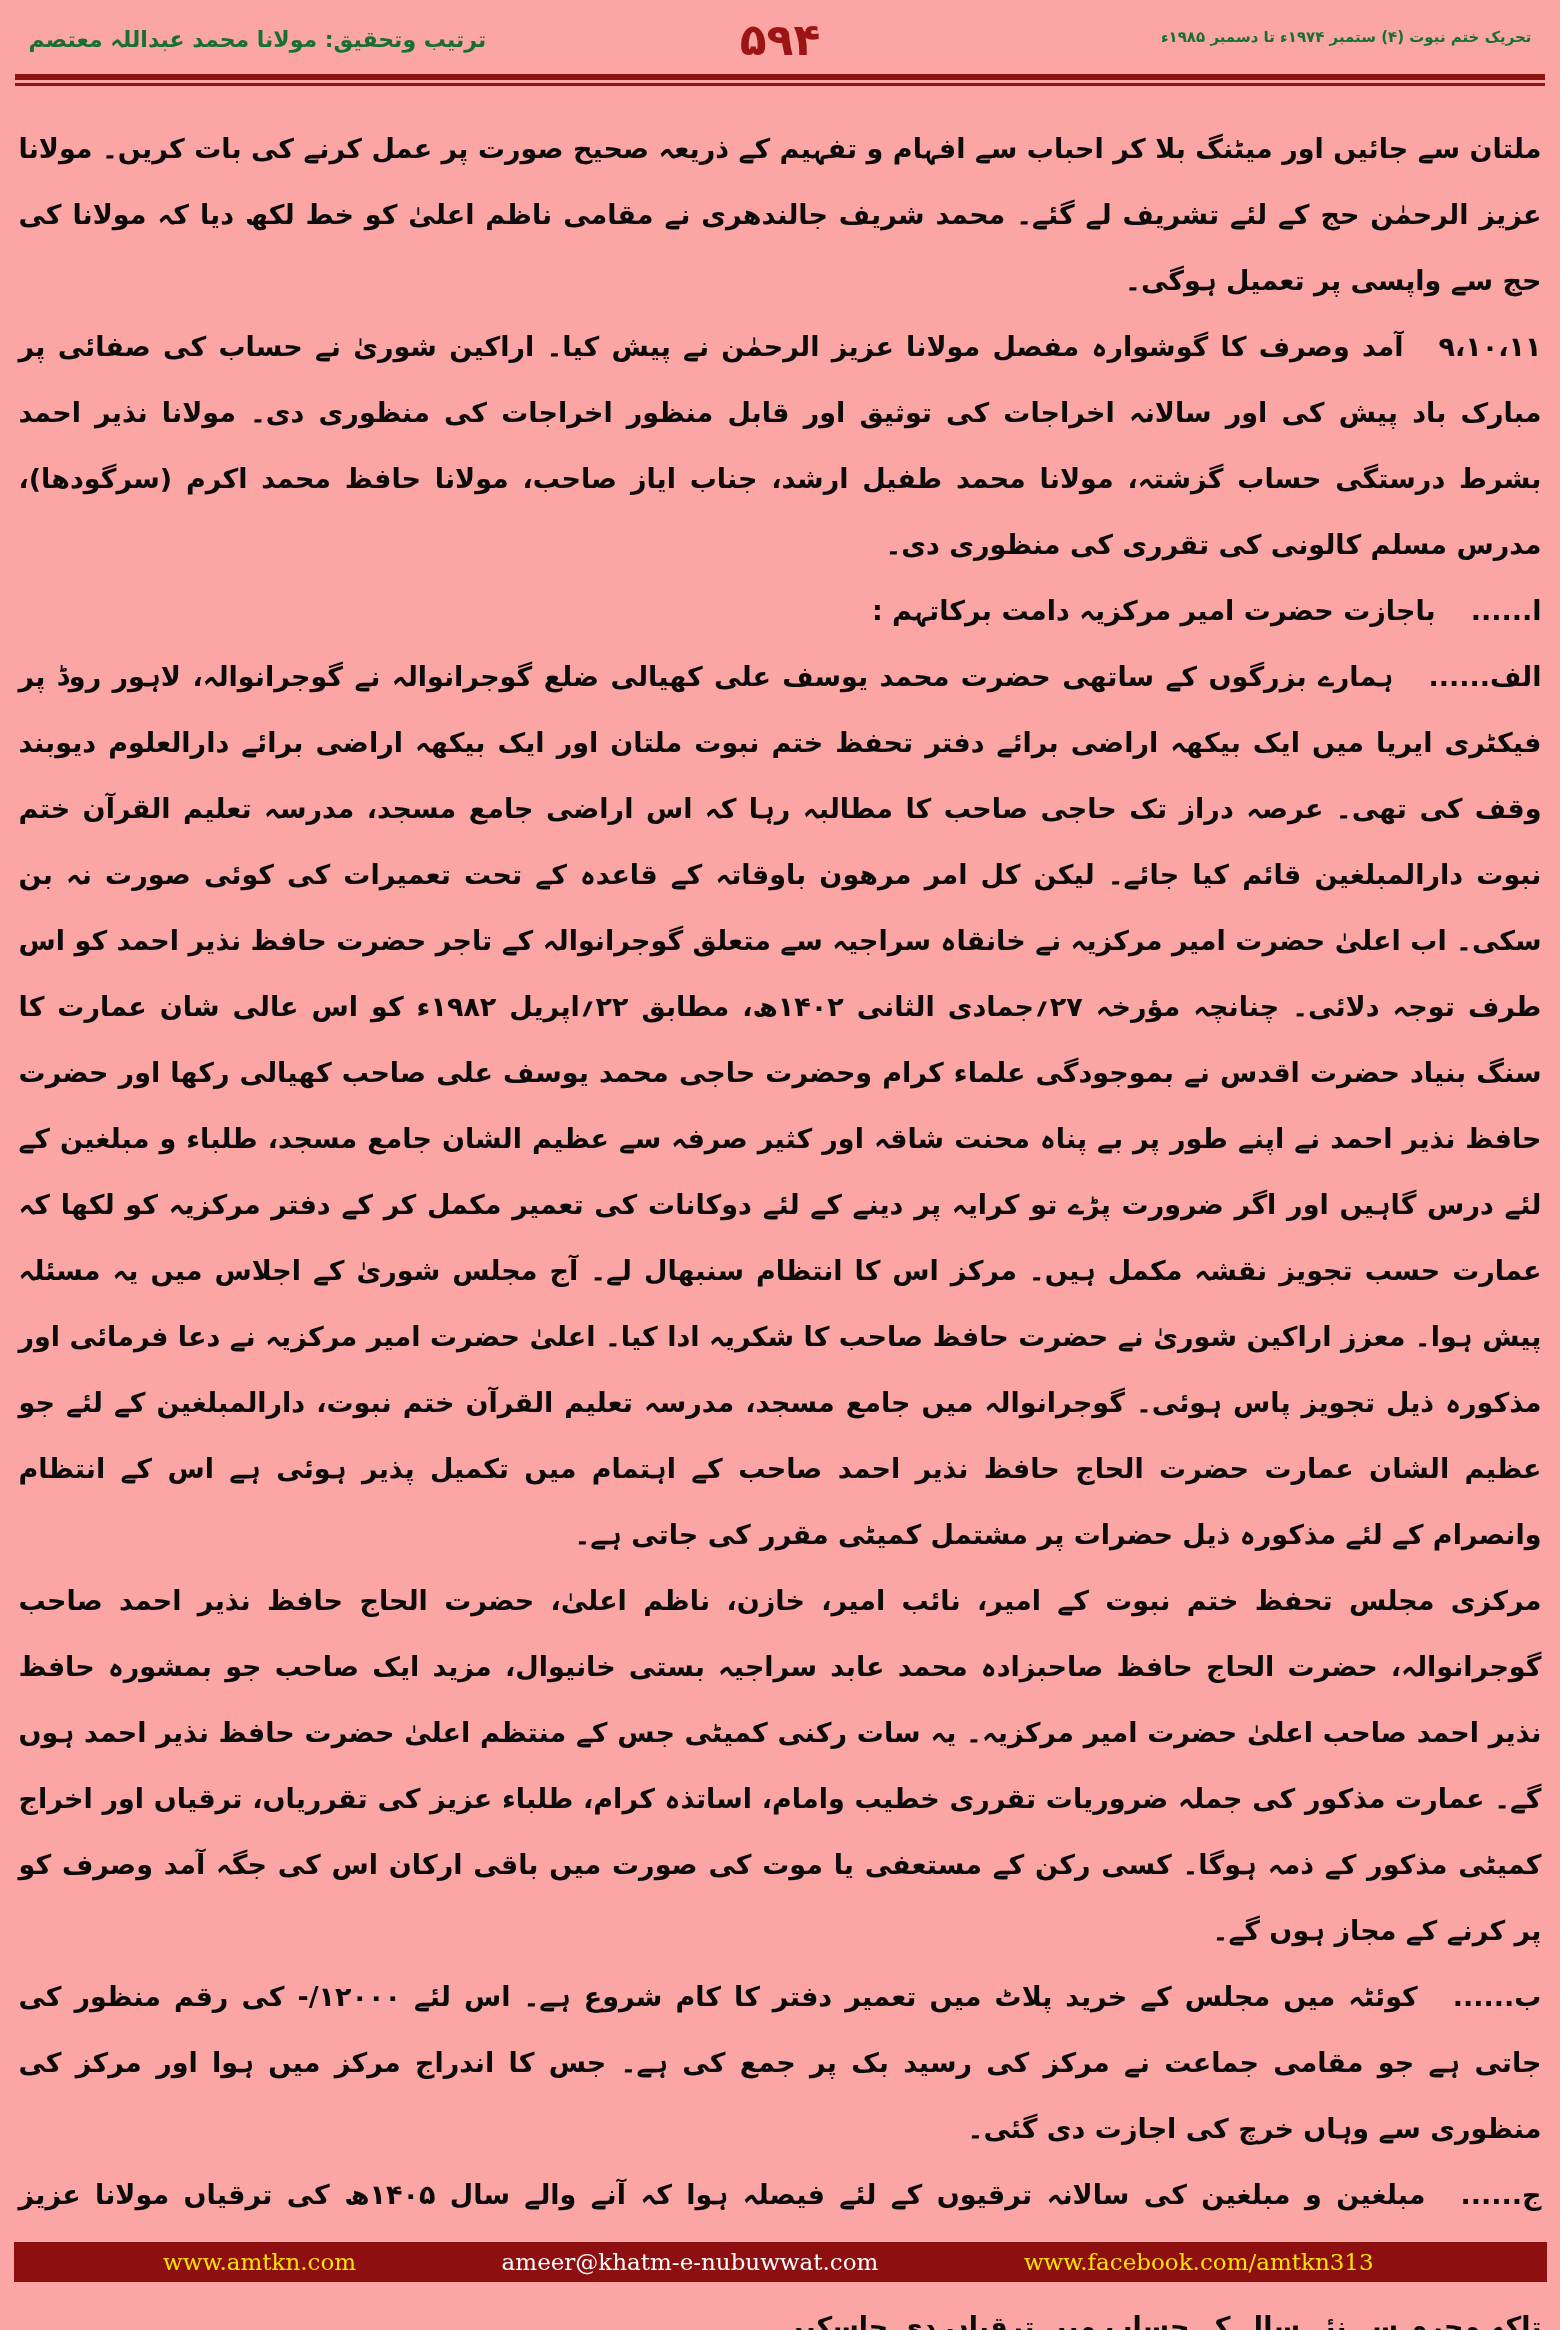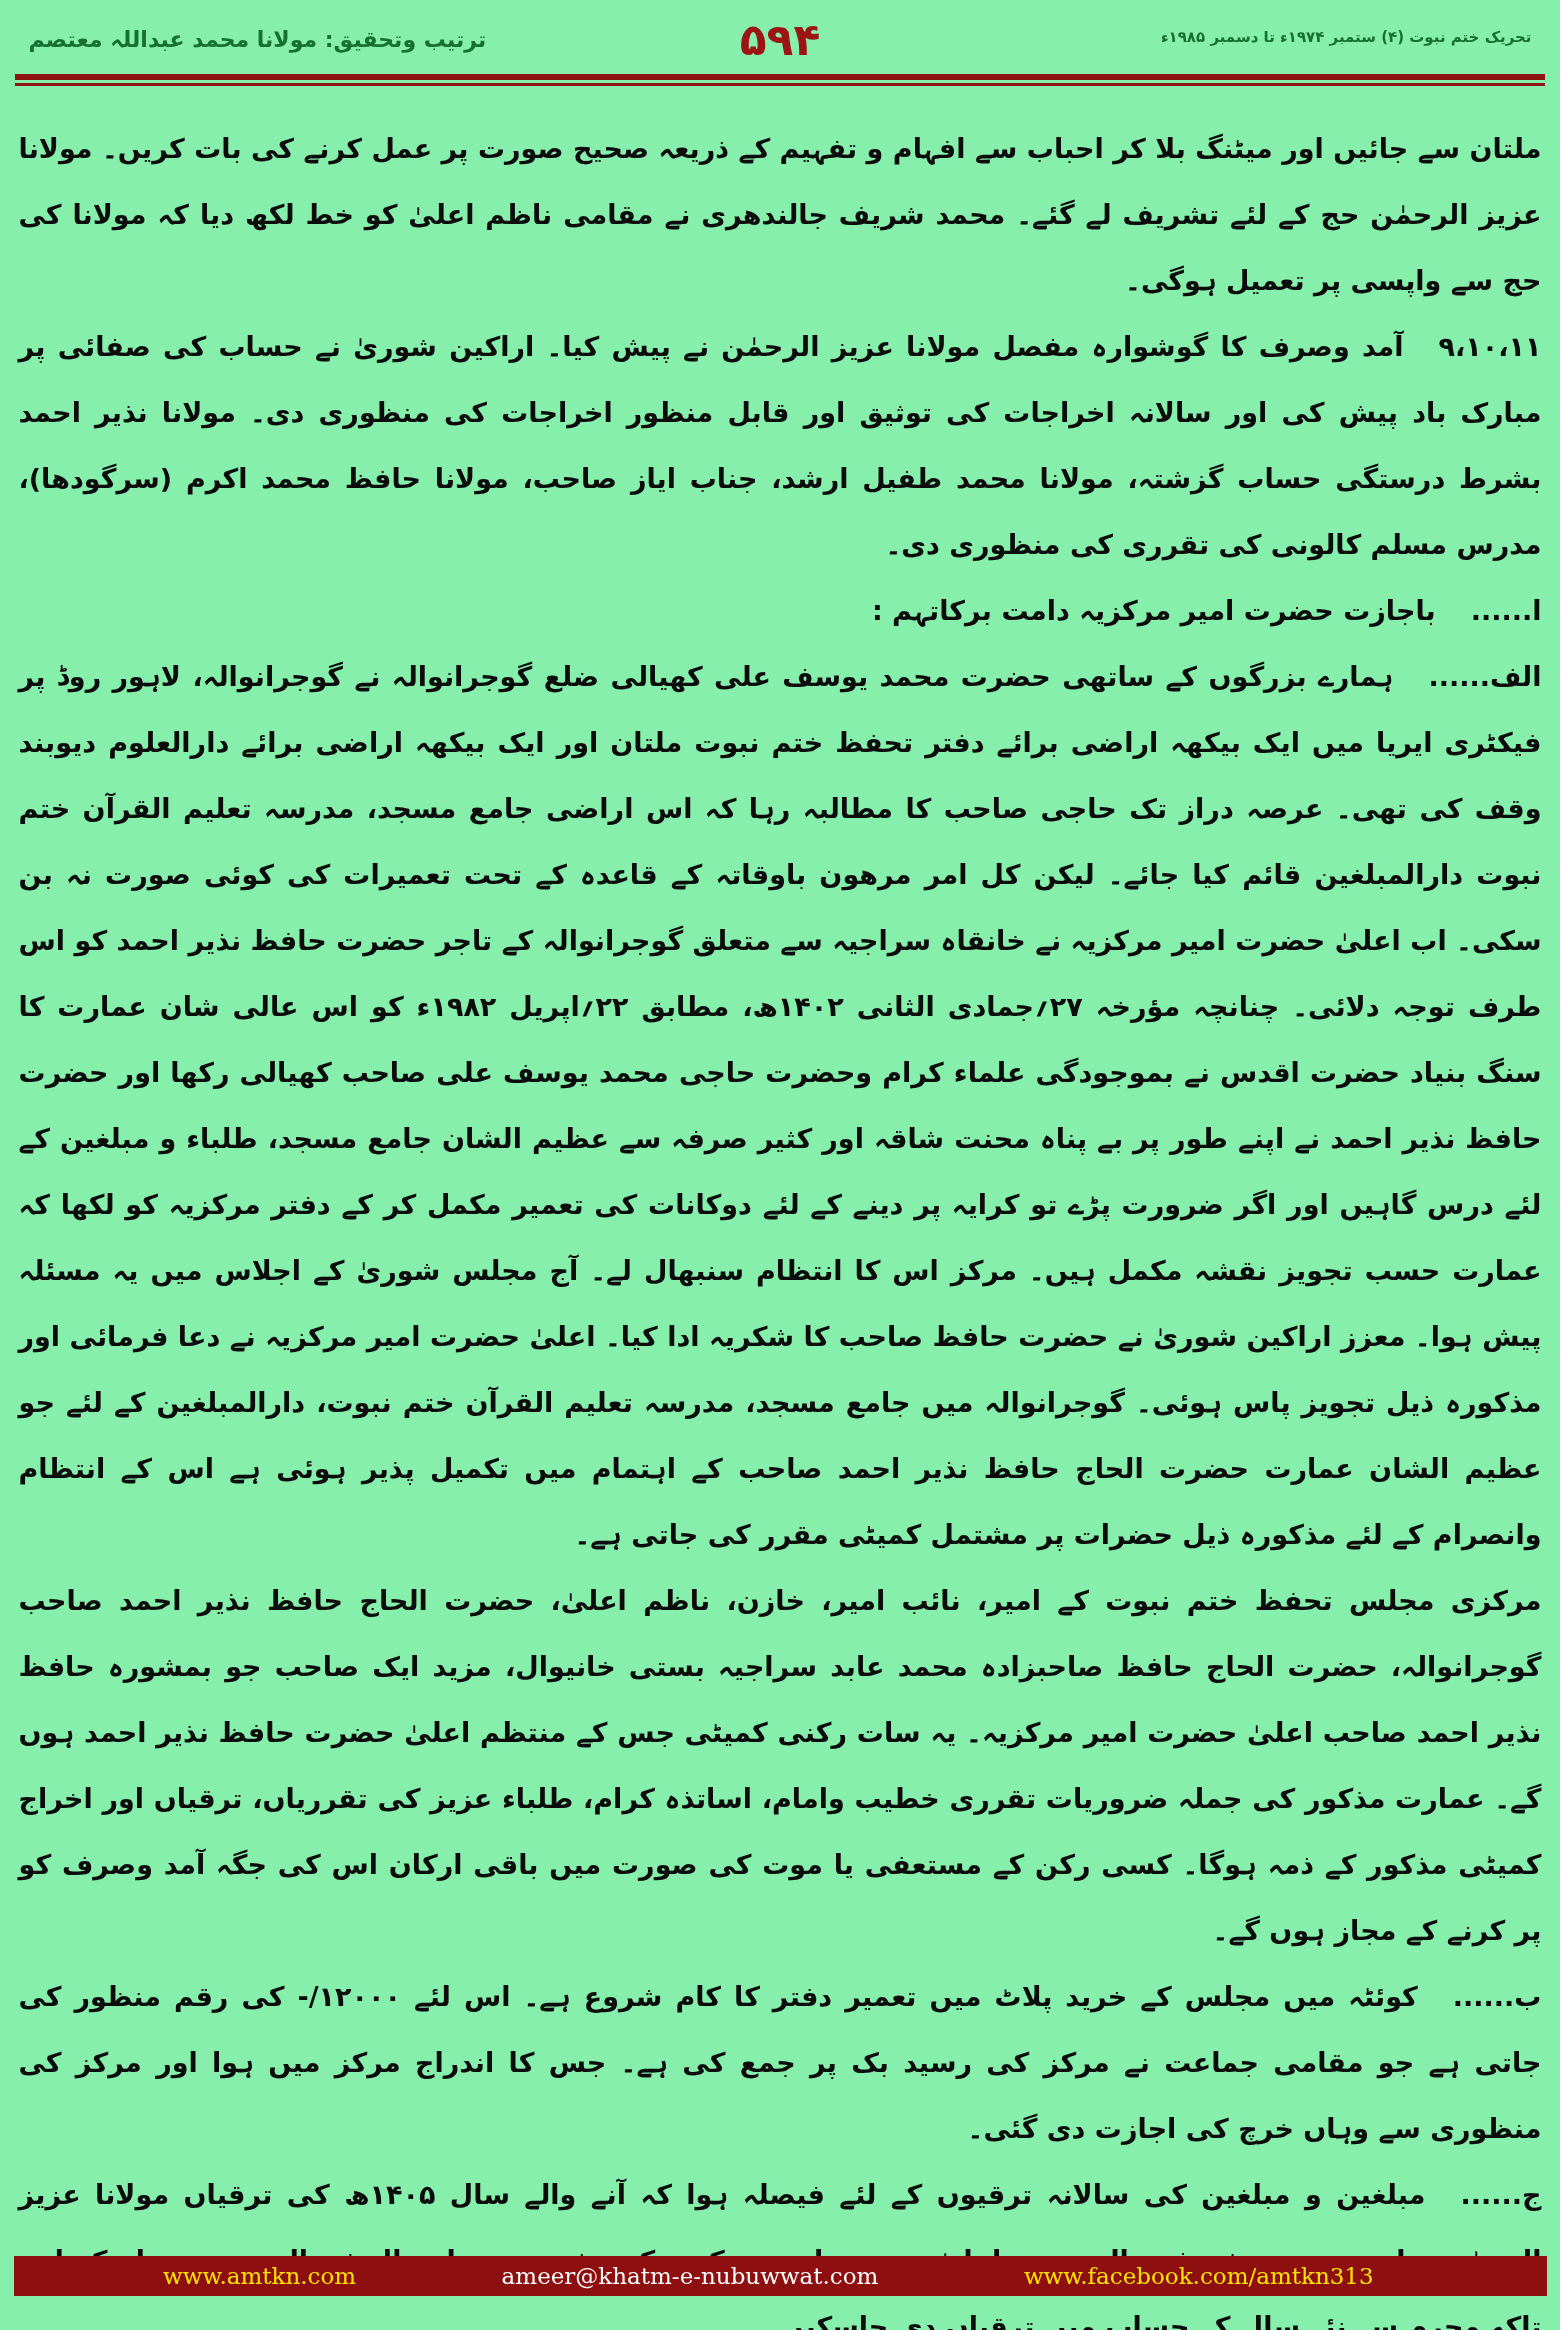--- a/index.html
+++ b/index.html
@@ -1,19 +1,19 @@
 <!DOCTYPE html>
 <html lang="ur" style="font-size:13.4px"><head>
 <meta charset="utf-8">
 <style>
   html,body{margin:0;padding:0;background:#e8e8e8;}
   .page{
     position:relative;
     width:1560px;height:2330px;
-    background:#86efac;
+    background:#fca5a5;
     overflow:hidden;
     font-family:"DejaVu Sans",sans-serif;
   }
   
   .header{
     display:flex;align-items:flex-start;justify-content:space-between;
     padding:13.4px 28.6px 0 28.6px;
   }
   .header .side{flex:1 1 0;}
   .hdr-title{
@@ -41,21 +41,21 @@
   .para{margin:0;}
   .para .marker{
     display:inline;
     margin-left:35px;
     white-space:nowrap;
   }
   .para .marker:empty{margin-left:0;}
   .para-short{}
   
   .footer-bar{
-    position:absolute;left:14.3px;right:12.6px;bottom:34px;height:40px;
+    position:absolute;left:14.3px;right:12.6px;bottom:48px;height:40px;
     background:#8e0f0f;
     display:flex;align-items:center;justify-content:space-around;
     font-family:"DejaVu Serif",serif;
     font-size:23px;
     padding:0 101px 0 76px;
   }
   .footer-link{white-space:nowrap;}
   .footer-link.yellow{color:#ffe400;}
   .footer-link.white{color:#ffffff;}
 </style>

